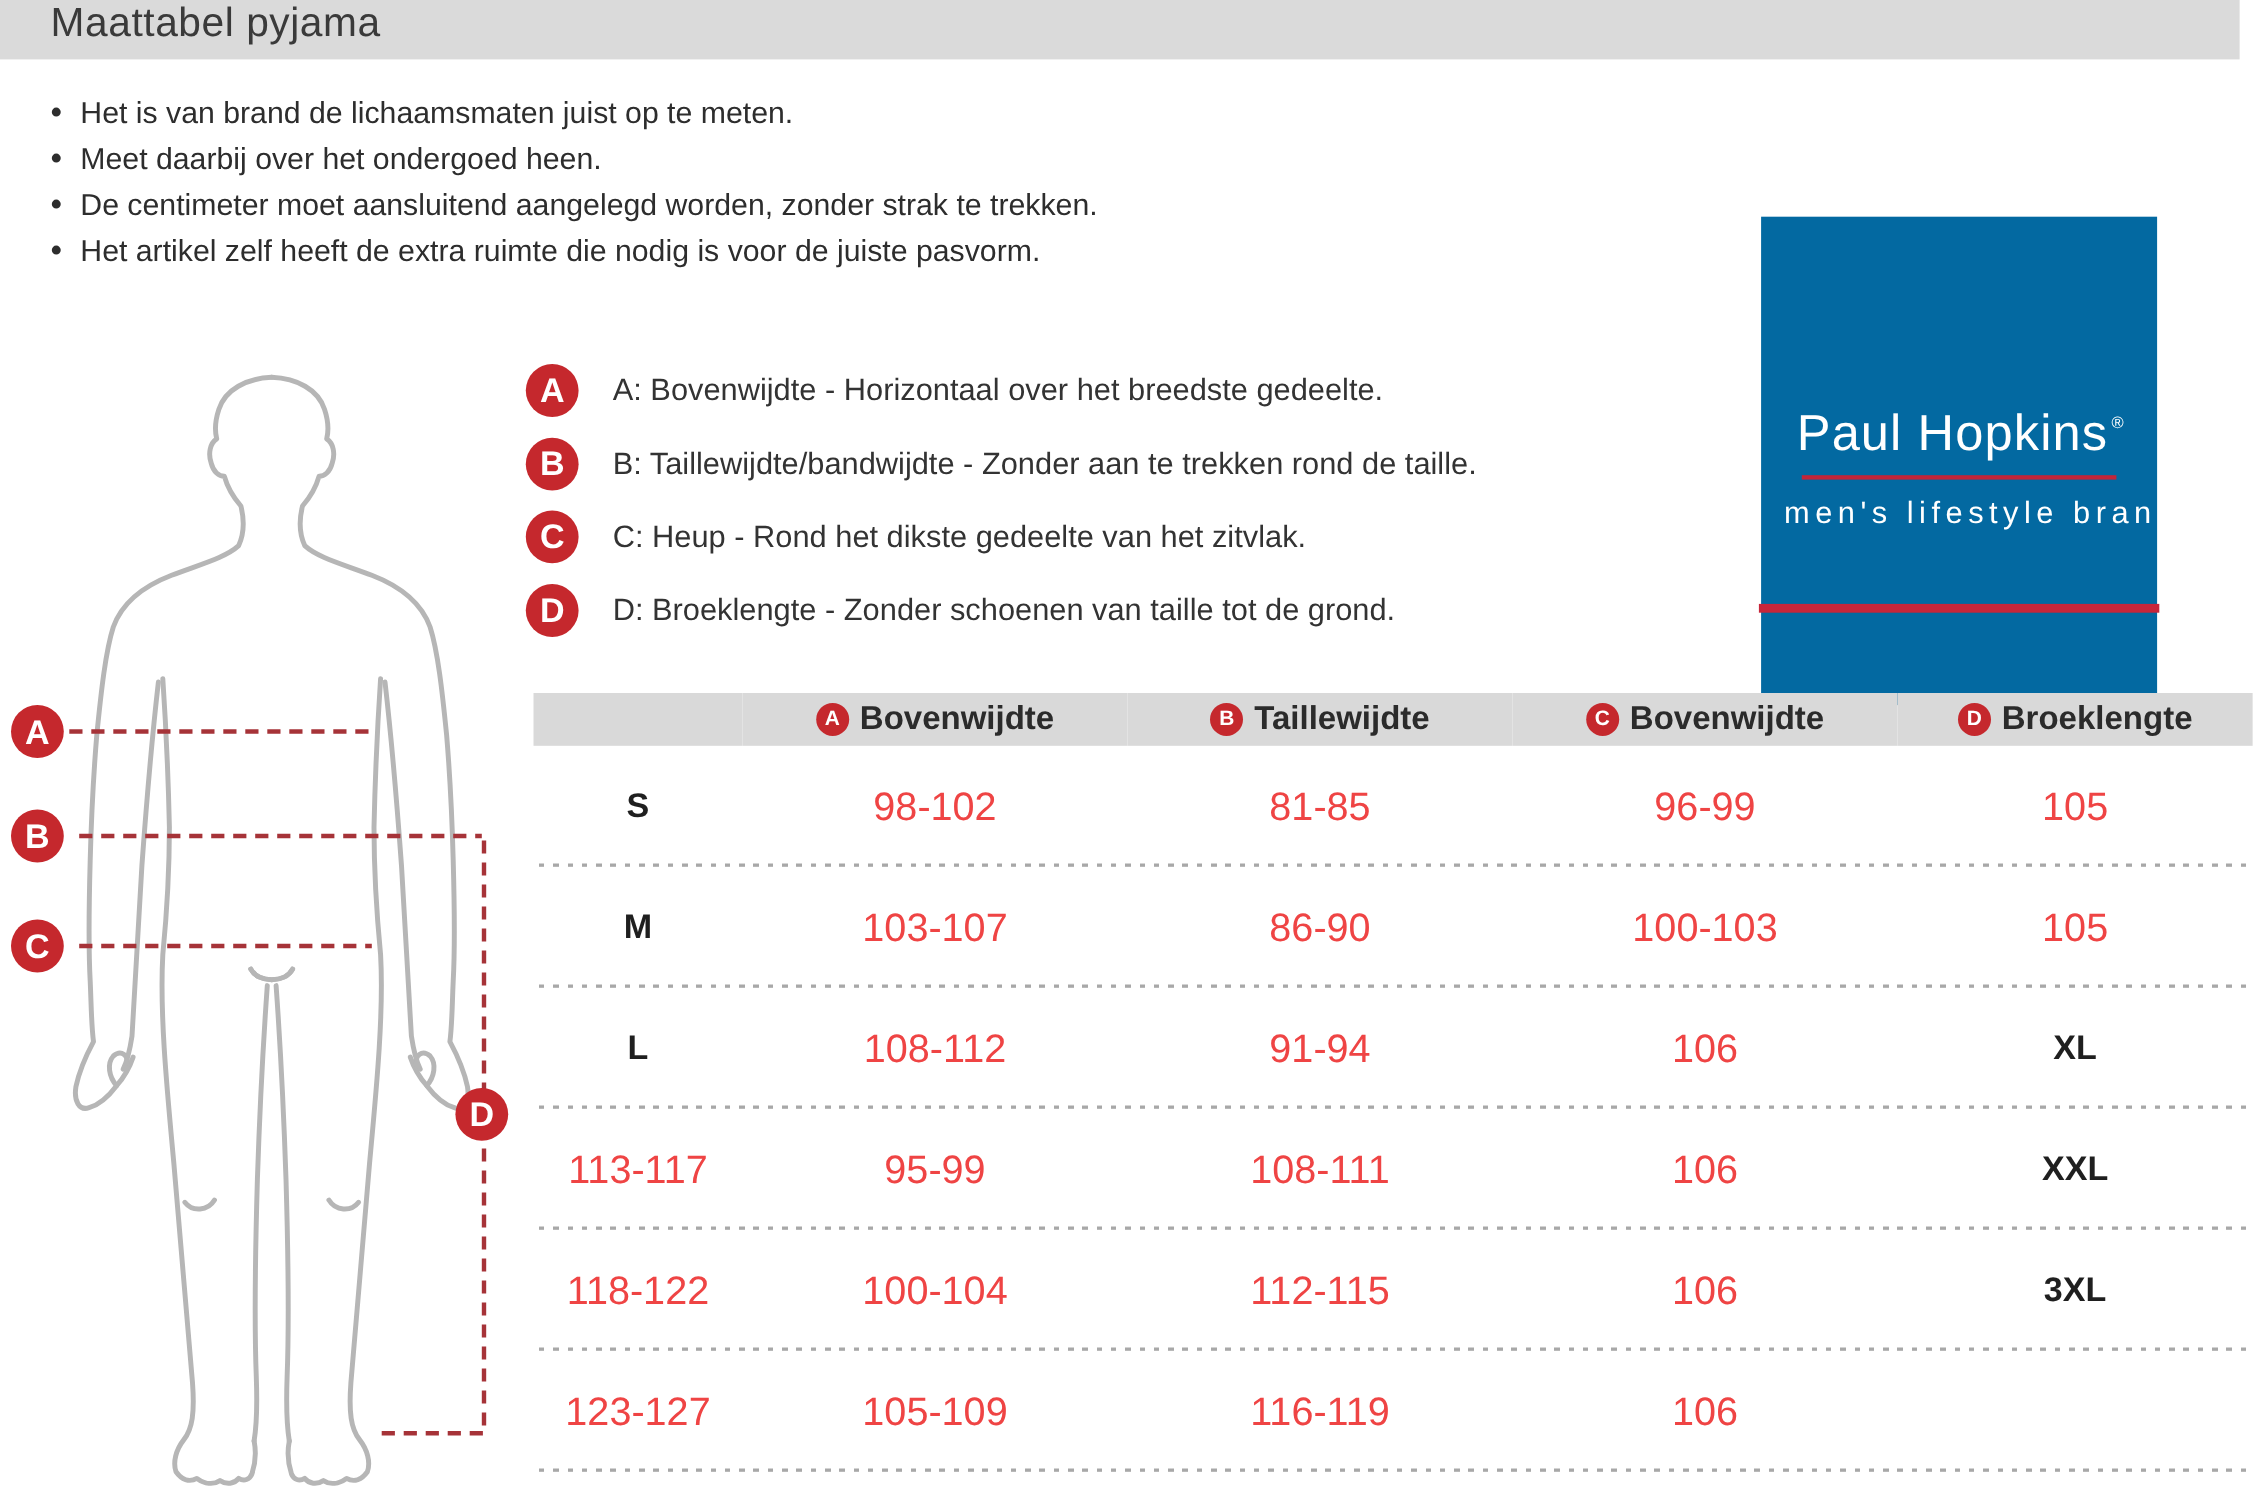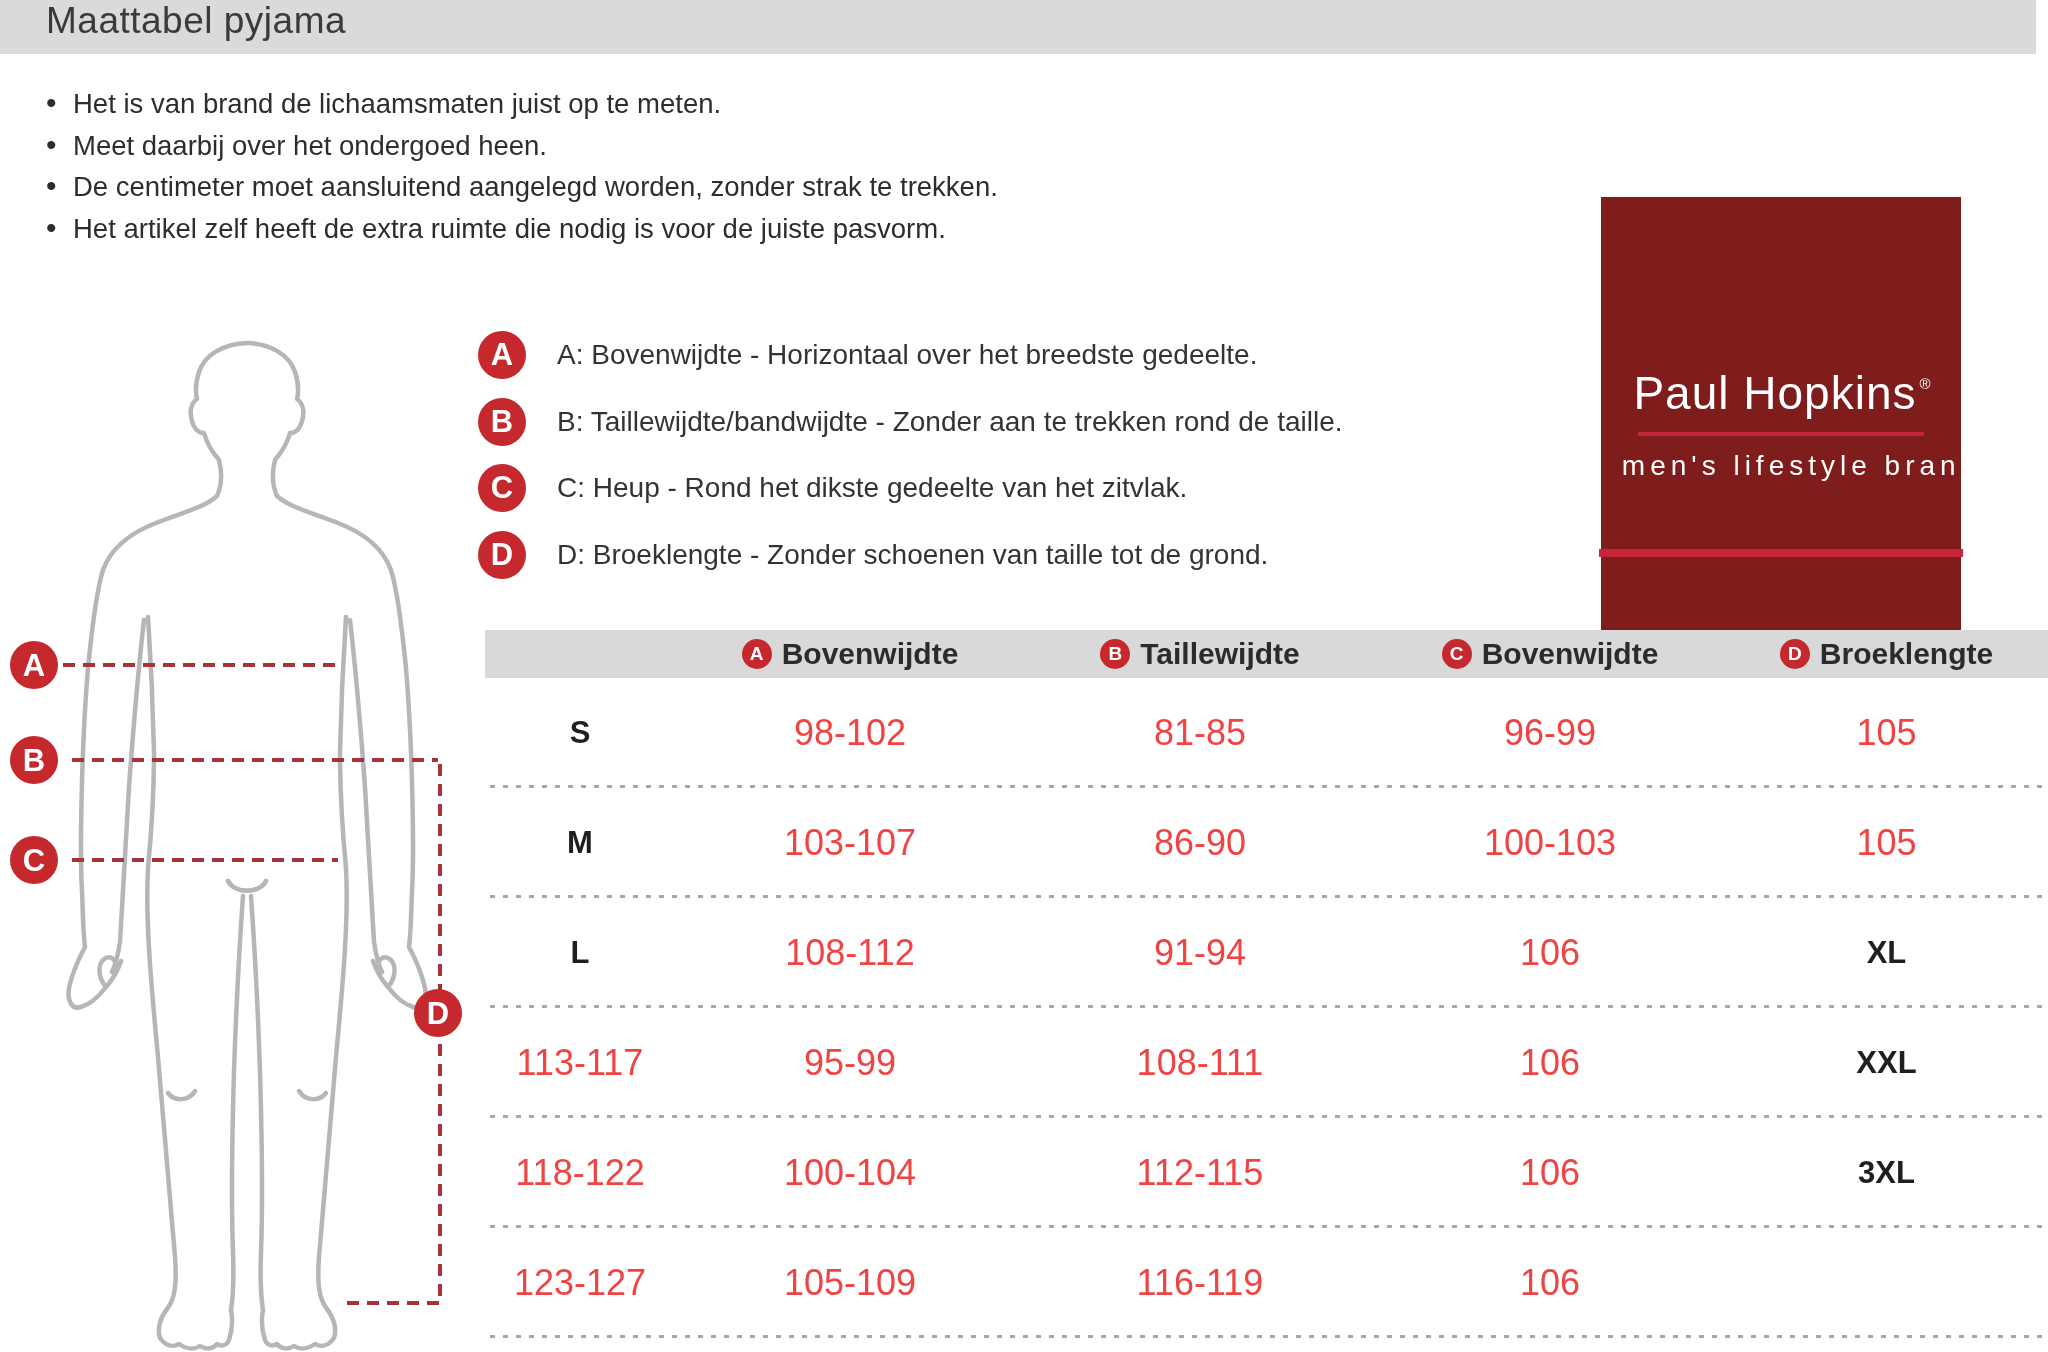--- a/index.html
+++ b/index.html
@@ -19,21 +19,21 @@
 
   
   .legend { position:absolute; left:478px; top:322px; }
   .legend .lrow { display:flex; align-items:center; height:66.5px; }
   .badge-lg { width:48px; height:48px; border-radius:50%; background:#c5282d; color:#fff;
               font-size:31px; font-weight:bold; display:flex; align-items:center; justify-content:center;
               flex:0 0 48px; }
   .legend .ltext { margin-left:31px; font-size:28px; color:#333333;text-align:center; }
 
   
-  .logo { position:absolute; left:1601px; top:197px; width:360px; height:444px; background:#7f1d1d;
+  .logo { position:absolute; left:1601px; top:197px; width:360px; height:444px; background:#0369a1;
           display:flex; flex-direction:column; align-items:center; justify-content:center; padding-top:10px; }
   .logo .brand { color:#ffffff; font-size:46px; font-weight:400; letter-spacing:1px; position:relative; white-space:nowrap; }
   .logo .reg { font-size:15px; position:relative; top:-20px; left:3px; }
   .logo .rule { width:286px; height:4px; background:#c22539; margin:12px 0 14px 0; }
   .logo .tagline { color:#ffffff; font-size:28px; letter-spacing:5px; white-space:nowrap;padding-left:41px; }
   .logo-underbar { position:absolute; left:1599px; top:549px; width:364px; height:8px; background:#c7263a; }
 
   
   .figure-svg { position:absolute; left:0; top:330px; width:470px; height:1022px; overflow:visible; }
   .figure-svg path { fill:none; }

